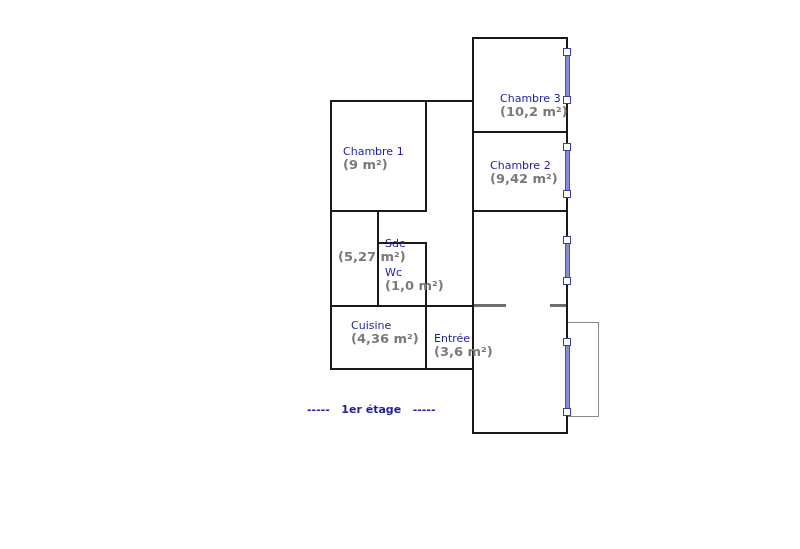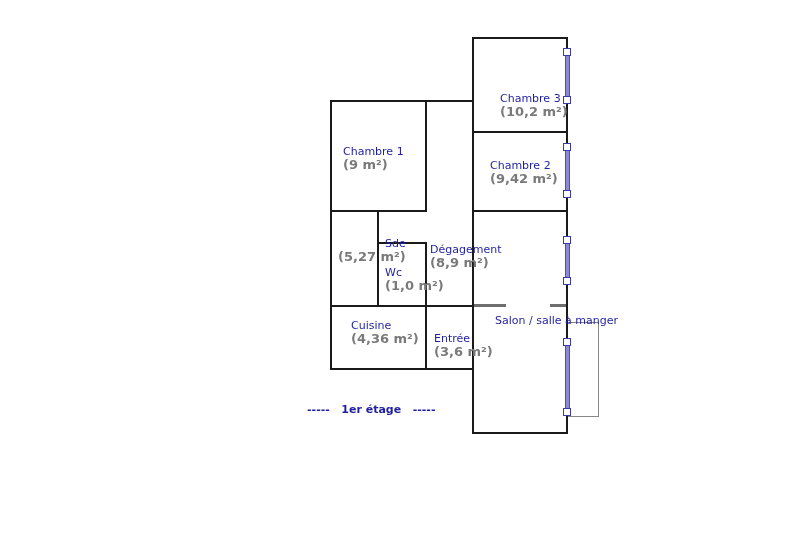--- a/index.html
+++ b/index.html
@@ -77,30 +77,25 @@
     <span class="room-area">(9,42 m²)</span>
   </div>
   <div class="room-label" style="left:338px;top:237px;text-align:right;">
     <span class="room-name">Sde</span>
     <span class="room-area">(5,27 m²)</span>
   </div>
   <div class="room-label" style="left:385px;top:266px;">
     <span class="room-name">Wc</span>
     <span class="room-area">(1,0 m²)</span>
   </div>
-  <div class="room-label" style="left:430px;top:243px;">
-    <span class="room-name">Dégagement</span>
-    <span class="room-area">(8,9 m²)</span>
-  </div>
   <div class="room-label" style="left:351px;top:319px;">
     <span class="room-name">Cuisine</span>
     <span class="room-area">(4,36 m²)</span>
   </div>
   <div class="room-label" style="left:434px;top:332px;">
     <span class="room-name">Entrée</span>
     <span class="room-area">(3,6 m²)</span>
   </div>
   <div class="room-label" style="left:495px;top:314px;">
-    <span class="room-name">Salon / salle à manger</span>
   </div>
 
   <div class="floor-label" style="left:307px;top:403px;">-----   1er étage   -----</div>
 </div>
 
 </body></html>

